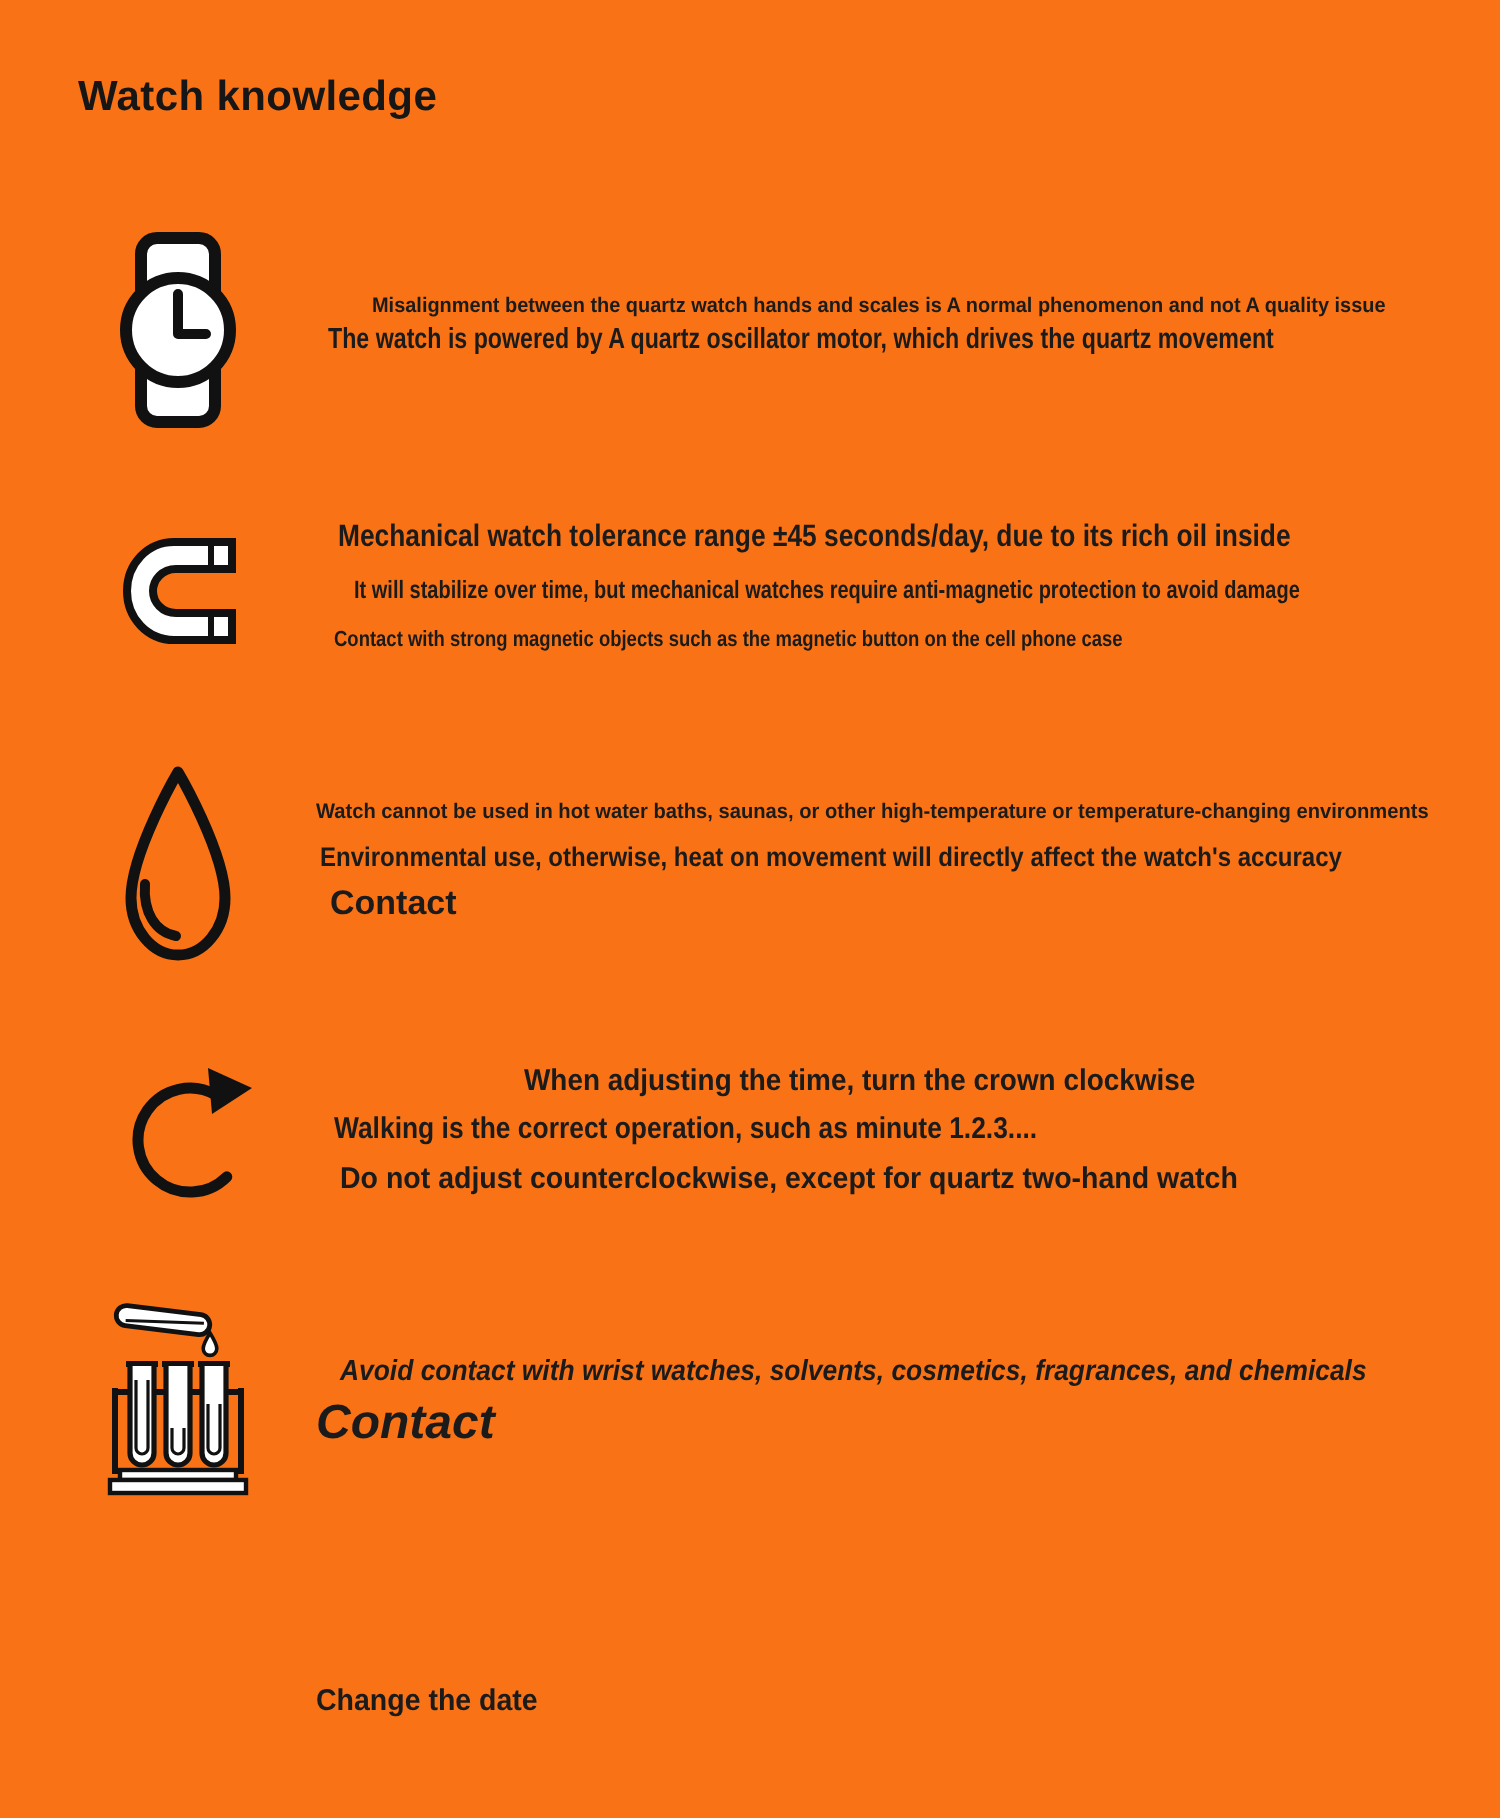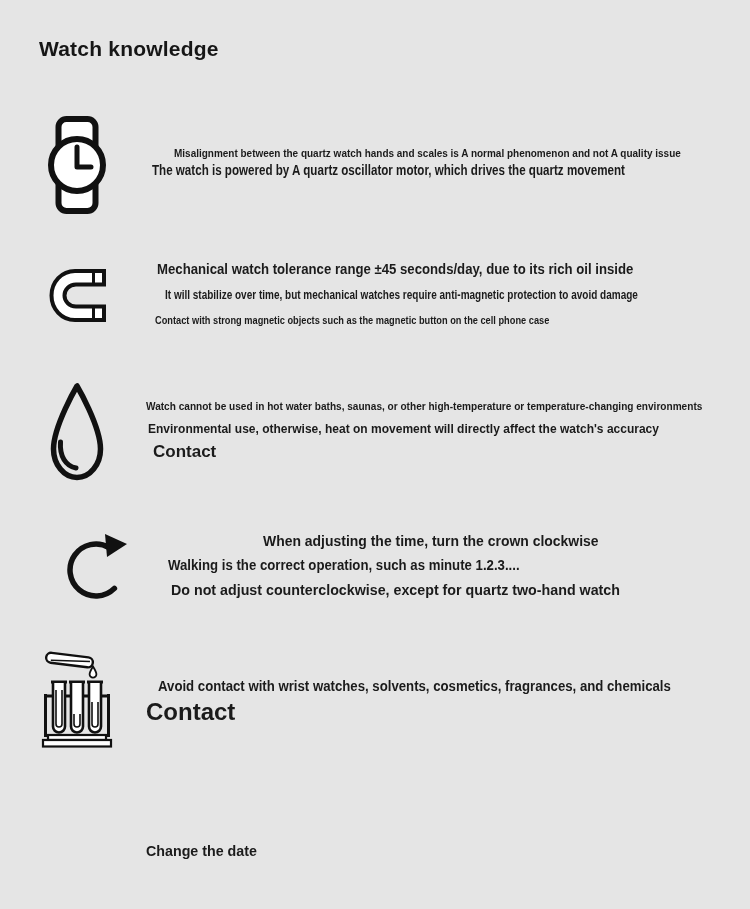--- a/index.html
+++ b/index.html
@@ -1,24 +1,24 @@
 <!DOCTYPE html>
 <html><head>
 <meta charset="utf-8">
 <style>
   html,body{margin:0;padding:0;background:#ffffff;}
   #page{
-    position:relative;width:750px;height:909px;background:#e5e5e5;overflow:hidden;
+    position:relative;width:750px;height:909px;background:#f97316;overflow:hidden;
     font-family:"Liberation Sans", sans-serif;color:#1b1b1b;
   }
   .line{
     position:absolute;white-space:nowrap;font-weight:bold;color:#1b1b1b;
     transform-origin:0 50%;line-height:1.15;
   }
-  .section{position:absolute;left:4px;width:706px;}
+  .section{position:absolute;left:16px;width:706px;}
   .icon-wrap{position:absolute;line-height:0;}
   h1.title{
     position:absolute;left:39px;top:37px;margin:0;
     font-size:21px;font-weight:bold;color:#161616;letter-spacing:0.2px;
   }
 </style>
 </head>
 <body>
 
 <div id="page">
@@ -55,33 +55,33 @@
       <svg width="60" height="100" viewBox="0 0 60 100">
         <path d="M30 4 C30 4 6.5 44 6.5 67 C6.5 82.5 17 95.5 30 95.5 C43 95.5 53.5 82.5 53.5 67 C53.5 44 30 4 30 4 Z" fill="none" stroke="#111" stroke-width="5.5" stroke-linejoin="round"></path>
         <path d="M13.5 60 C12.5 74 18.5 84 29 86" fill="none" stroke="#111" stroke-width="5" stroke-linecap="round"></path>
       </svg>
     </span>
     <div class="line" style="left:142px;top:20px;font-size:10.5px;transform:scaleX(0.96);">Watch cannot be used in hot water baths, saunas, or other high-temperature or temperature-changing environments</div>
     <div class="line" style="left:144px;top:41px;font-size:13.5px;transform:scaleX(0.89);">Environmental use, otherwise, heat on movement will directly affect the watch's accuracy</div>
     <div class="line" style="left:149px;top:62px;font-size:17px;">Contact</div>
   </div>
 
-  <div class="section" style="top:526px;height:82px;margin-left:13px;">
+  <div class="section" style="top:526px;height:82px;">
     <span class="icon-wrap" style="left:50px;top:4px;">
       <svg width="62" height="73" viewBox="0 0 62 73">
         <path d="M47.4 58.4 A26 26 0 1 1 42 17.5" fill="none" stroke="#111" stroke-width="5.5" stroke-linecap="round"></path>
         <polygon points="38,4 60,14 40,27" fill="#111"></polygon>
       </svg>
     </span>
     <div class="line" style="left:246px;top:6px;font-size:15px;transform:scaleX(0.93);">When adjusting the time, turn the crown clockwise</div>
     <div class="line" style="left:151px;top:30px;font-size:15px;transform:scaleX(0.88);">Walking is the correct operation, such as minute 1.2.3....</div>
     <div class="line" style="left:154px;top:55px;font-size:15px;transform:scaleX(0.95);">Do not adjust counterclockwise, except for quartz two-hand watch</div>
   </div>
 
-  <div class="section" style="top:648px;height:102px;">
+  <div class="section" style="top:648px;height:102px;font-style:italic;">
     <span class="icon-wrap" style="left:37px;top:2px;">
       <svg width="72" height="98" viewBox="0 0 72 98">
         <g transform="rotate(7 28 10)">
           <rect x="5" y="5" width="47" height="10" rx="5" fill="#fff" stroke="#111" stroke-width="2.4"></rect>
           <line x1="10" y1="12.5" x2="49" y2="9" stroke="#111" stroke-width="1.5"></line>
         </g>
         <path d="M52 16.5 q3.4 5.5 3.4 7.8 a3.4 3.4 0 1 1 -6.8 0 q0 -2.3 3.4 -7.8 Z" fill="#fff" stroke="#111" stroke-width="1.8"></path>
         <line x1="4.5" y1="44" x2="4.5" y2="87" stroke="#111" stroke-width="3"></line>
         <line x1="67.5" y1="44" x2="67.5" y2="87" stroke="#111" stroke-width="3"></line>
         <line x1="3" y1="46" x2="69" y2="46" stroke="#111" stroke-width="3"></line>

